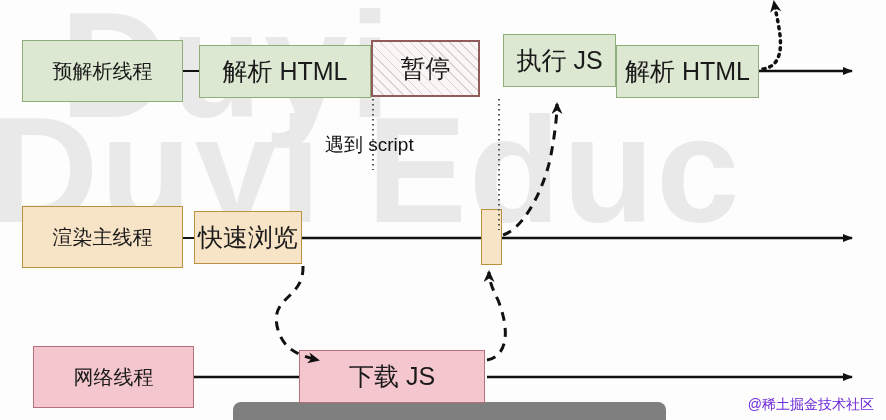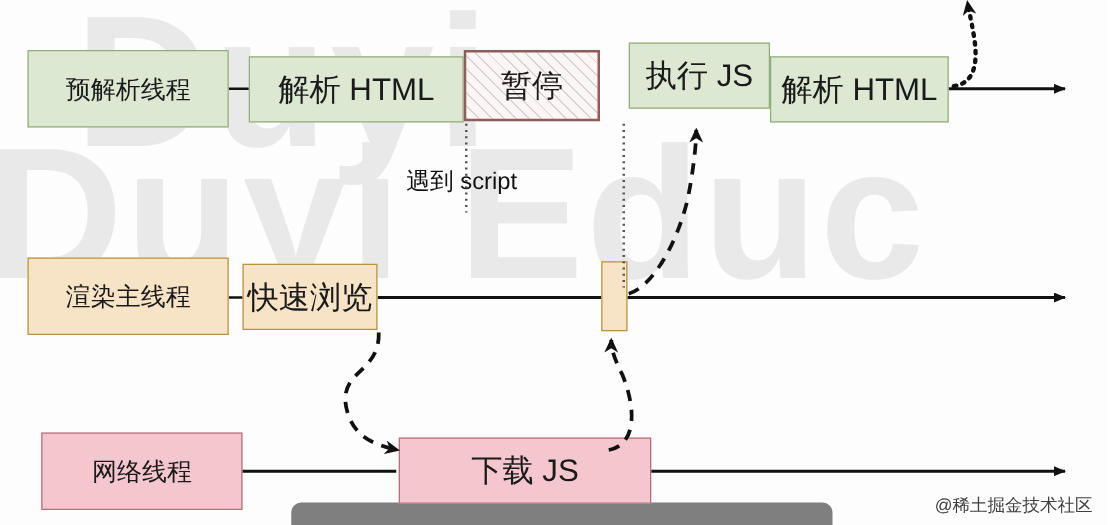--- a/index.html
+++ b/index.html
@@ -106,21 +106,21 @@
     border-radius: 8px;
     z-index: 4;
   }
 
   
   .corner-wm {
     position: absolute;
     right: 12px;
     bottom: 6px;
     font-size: 14px;
-    color: #404040;
+    color: #6d28d9;
     white-space: nowrap;
     z-index: 9;
     user-select: none;
   }
 </style>
 </head>
 <body>
 
 <div id="stage">
 
@@ -176,21 +176,21 @@
   </div>
 
   <div class="box peach" style="left:481px; top:209px; width:21px; height:56px;">
     <span></span>
   </div>
 
   <div class="box pink lane-label" style="left:22px; top:346px; width:161px; height:62px;margin-left:11px;">
     <span>网络线程</span>
   </div>
 
-  <div class="box pink" style="left:319px; top:350px; width:202px; height:53px;">
+  <div class="box pink" style="left:299px; top:350px; width:186px; height:53px;">
     <span>下载 JS</span>
   </div>
 
   <div class="plain-label" style="left:325px; top:132px;">遇到 script</div>
 
   <svg class="overlay top" viewBox="0 0 886 420">
     <defs>
       <marker id="ah2" markerWidth="11" markerHeight="10" refX="9" refY="5" orient="auto" markerUnits="userSpaceOnUse">
         <path d="M0,0 L11,5 L0,10 L3,5 Z" fill="#111"></path>
       </marker>

